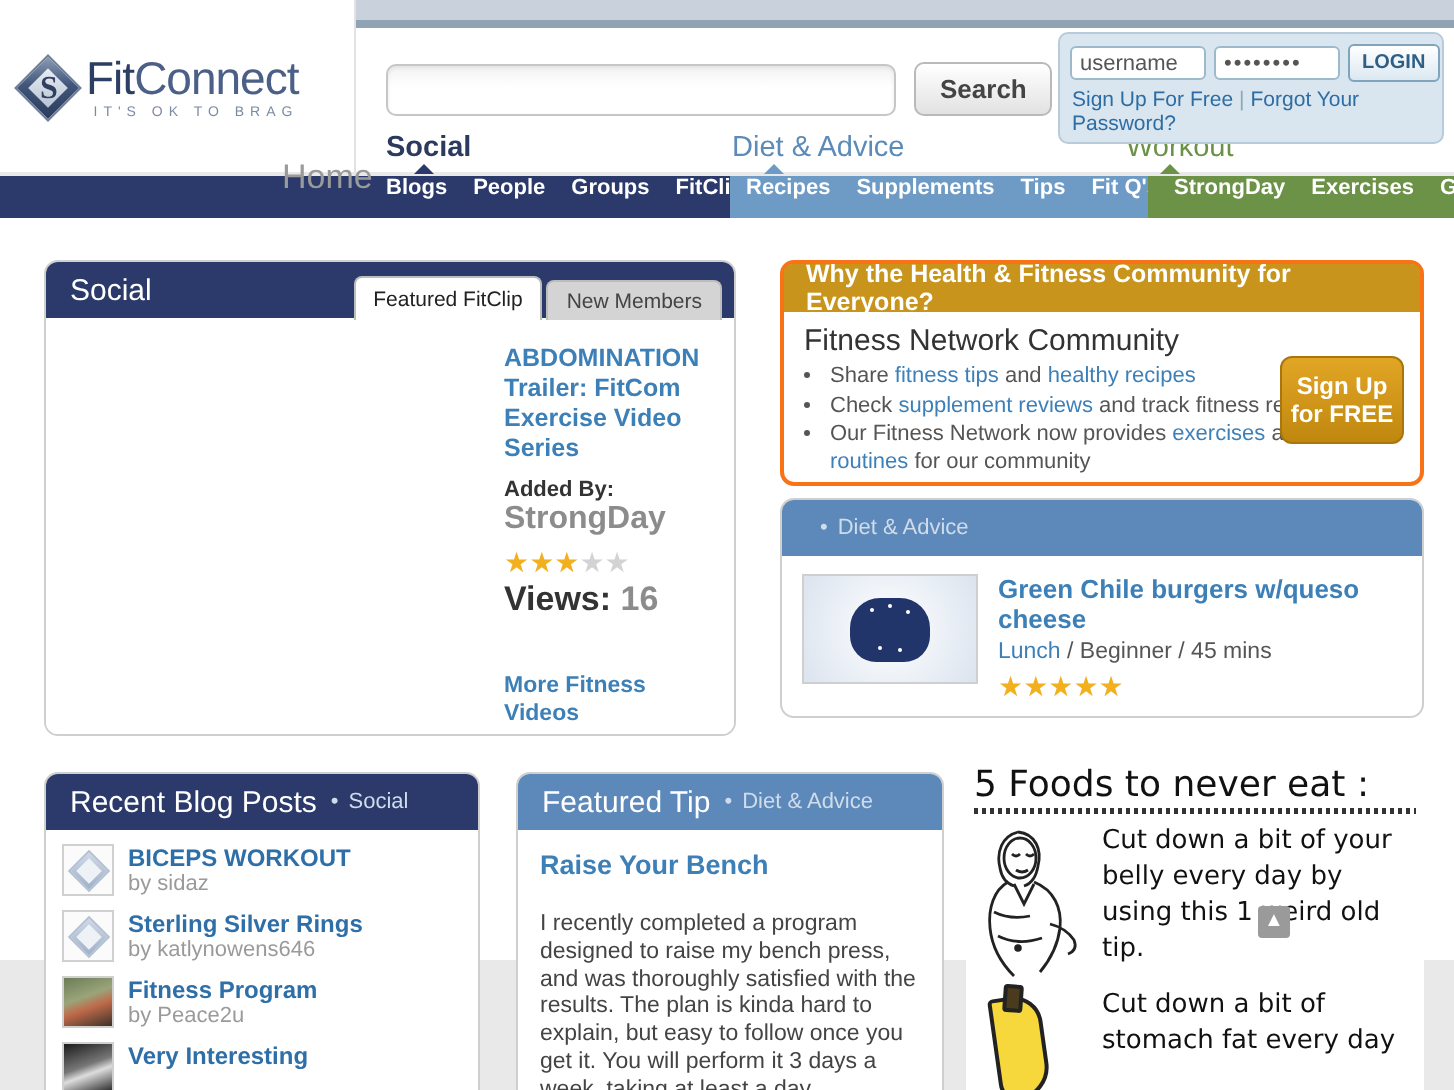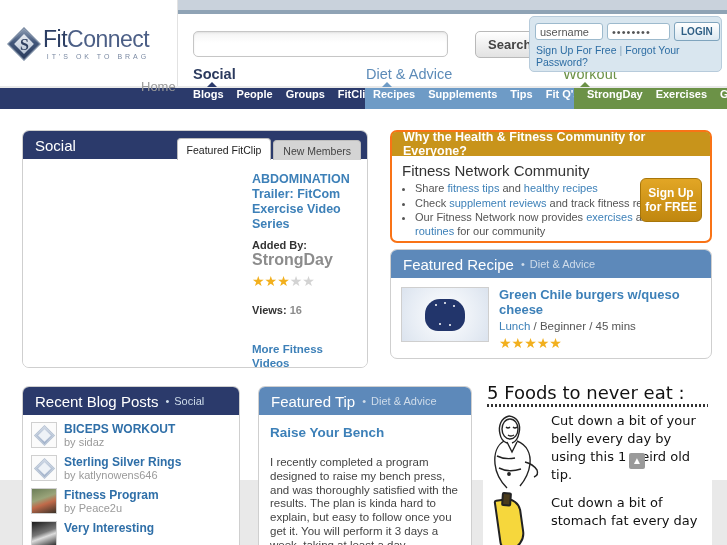--- a/index.html
+++ b/index.html
@@ -35,24 +35,24 @@
     position:absolute; left:11px; top:7px; width:9px; height:17px;
     color:#2e3f60; font-size:16px; font-weight:bold; line-height:17px; text-align:center;
     font-family:"Liberation Serif", serif;
   }
   .logo-text { margin-left:4px; line-height:1; }
   .logo-main { font-size:23px; letter-spacing:-0.5px; font-weight:500; color:#2c3e63; }
   .logo-main .lt { color:#2c3e63; }
   .logo-main .dk { color:#4c5f86; }
   .logo-tag { font-size:7px; letter-spacing:3px; color:#7b8aa3; text-align:right; margin-top:2px; }
 
-  .home-link { position:absolute; left:141px; top:79px; font-size:13px; color:#9a9a9a; z-index:7;text-align:right; }
-
-  
-  .search-row { position:absolute; left:193px; top:31px; display:flex; align-items:flex-start; gap:27px; z-index:5; }
+  .home-link { position:absolute; left:141px; top:79px; font-size:17px; color:#9a9a9a; z-index:7;text-align:right; }
+
+  
+  .search-row { position:absolute; left:193px; top:31px; display:flex; align-items:flex-end; gap:9px; z-index:5; }
   .search-input {
     width:255px; height:26px; border:1px solid #c6c6c6; border-radius:5px;
     background:linear-gradient(#f3f3f3,#ffffff 45%);
     box-shadow:inset 0 1px 2px rgba(0,0,0,.08);
     font-size:12px; padding:0 7px; color:#333; outline:none;
   }
   .search-btn {
     height:27px; padding:0 12px; border:1px solid #b9b9b9; border-radius:5px;
     background:linear-gradient(#ffffff,#e2e2e2);
     font-size:13px; font-weight:bold; color:#444; cursor:pointer;
@@ -132,21 +132,21 @@
   .tab.active { background:#ffffff; color:#222; font-weight:normal; height:23px; }
 
   .clip-body { position:absolute; left:0; top:29px; width:344px; height:207px; background:#fff; border-radius:0 0 6px 6px; }
   .clip-right { position:absolute; left:229px; top:12px; width:105px; }
   .clip-title { color:#3d80b8; font-size:12.5px; font-weight:bold; line-height:15px; }
   .clip-added { font-size:11px; font-weight:bold; color:#333; margin-top:7px; }
   .clip-user { font-size:16px; color:#8c8c8c; font-weight:bold; }
   .stars { margin-top:5px; font-size:14px; letter-spacing:0px; line-height:14px; }
   .st-on { color:#f2b01e; }
   .st-off { color:#d3d3d3; }
-  .clip-views { font-size:11px; font-weight:bold; color:#333; margin-top:16px; }
+  .clip-views { font-size:17px; font-weight:bold; color:#333; margin-top:2px; }
   .clip-views span { color:#8c8c8c; font-weight:bold; }
   .clip-more { margin-top:26px; color:#3d80b8; font-size:11.5px; font-weight:bold; line-height:14px; }
 
   
   .p-comm { left:390px; top:130px; width:322px; height:113px; border:2px solid #c8941b; border-radius:7px; background:#fff; }
   .comm-hd { height:24px; background:#c8941b; color:#fff; font-size:12.5px; font-weight:bold;
              display:flex; align-items:center; padding:0 11px; border-radius:4px 4px 0 0; }
   .comm-body { padding:6px 10px 0 10px; position:relative; height:85px; }
   .comm-title { font-size:15px; color:#333; margin-bottom:3px; }
   .comm-ul { margin:0; padding-left:13px; font-size:11px; color:#555; line-height:13.5px; }
@@ -329,21 +329,20 @@
         </ul>
       <div class="signup-btn">
         <span>Sign Up</span>
         <span>for FREE</span>
       </div>
     </div>
   </div>
 
   <div class="panel p-recipe">
     <div class="panel-hd hd-blue">
-      <span>Featured Recipe</span>
       <span class="hd-sub"><span class="dot">•</span><span>Diet &amp; Advice</span></span>
     </div>
     <div class="rec-body">
       <div class="rec-thumb">
         <div class="burger">
           <div class="bun-top"></div>
           <div class="patty"></div>
           <div class="bun-bot"></div>
           <div class="seed" style="left:10px;top:5px"></div>
           <div class="seed" style="left:19px;top:3px"></div>

